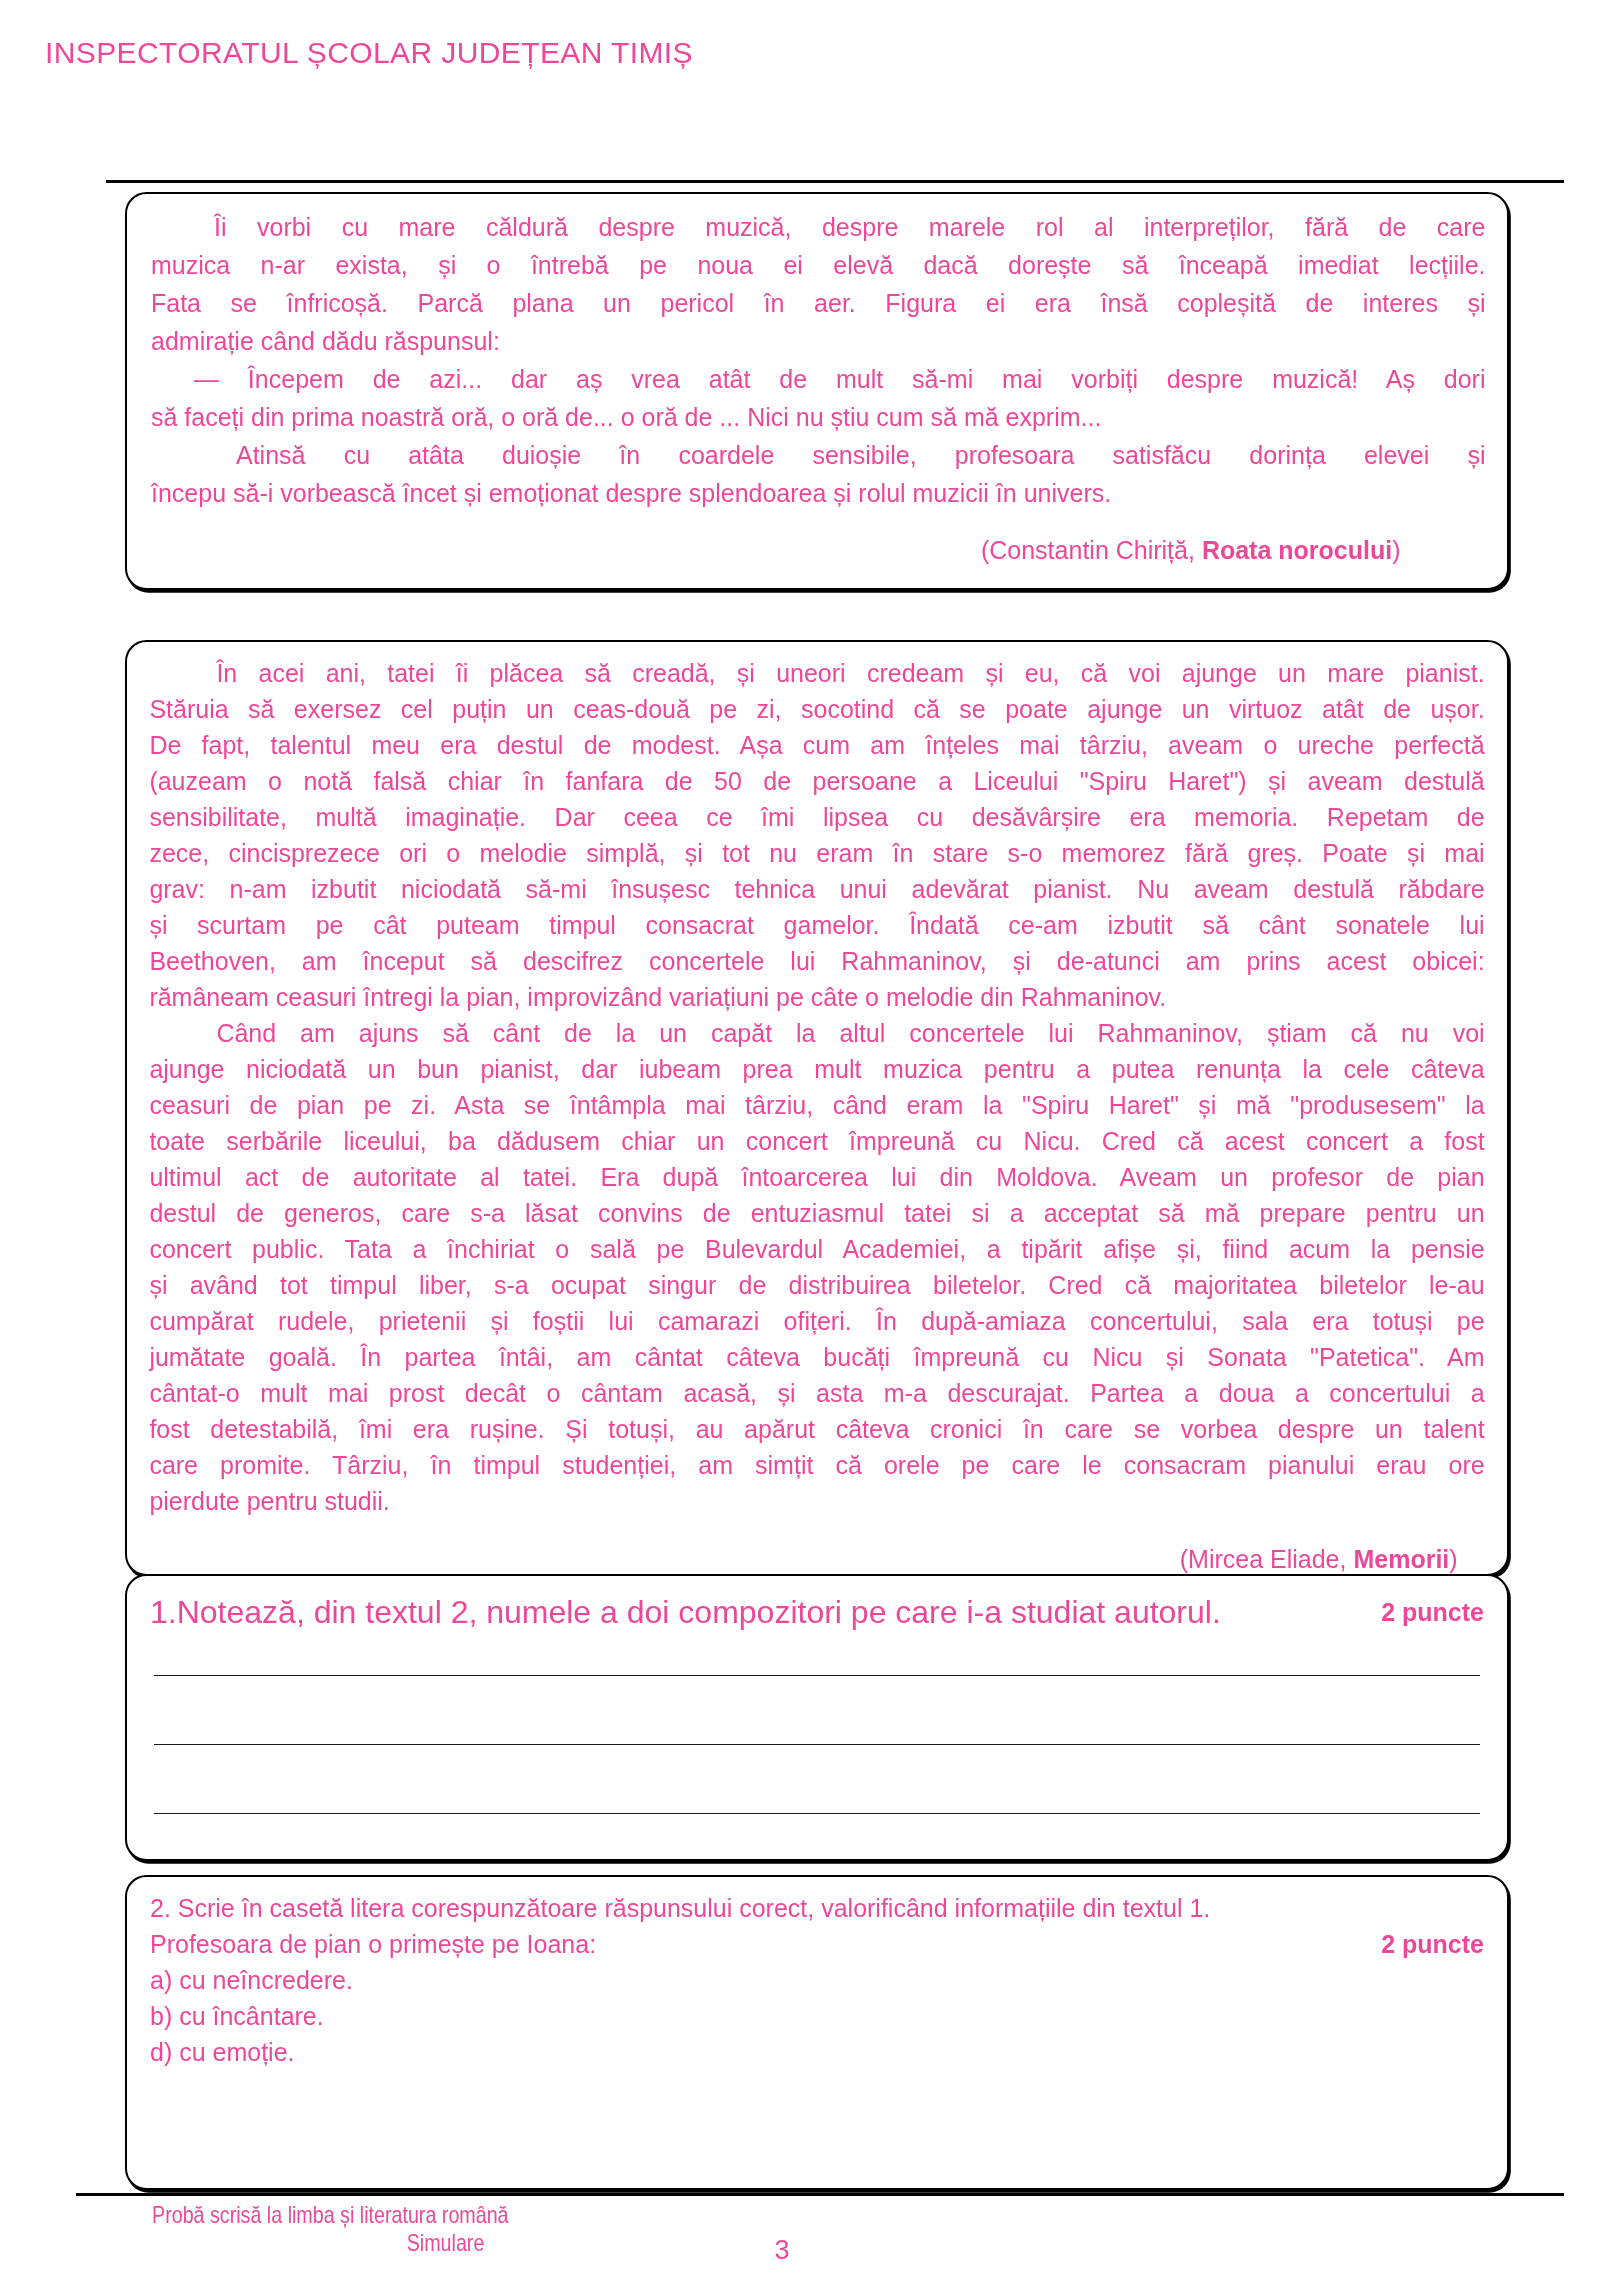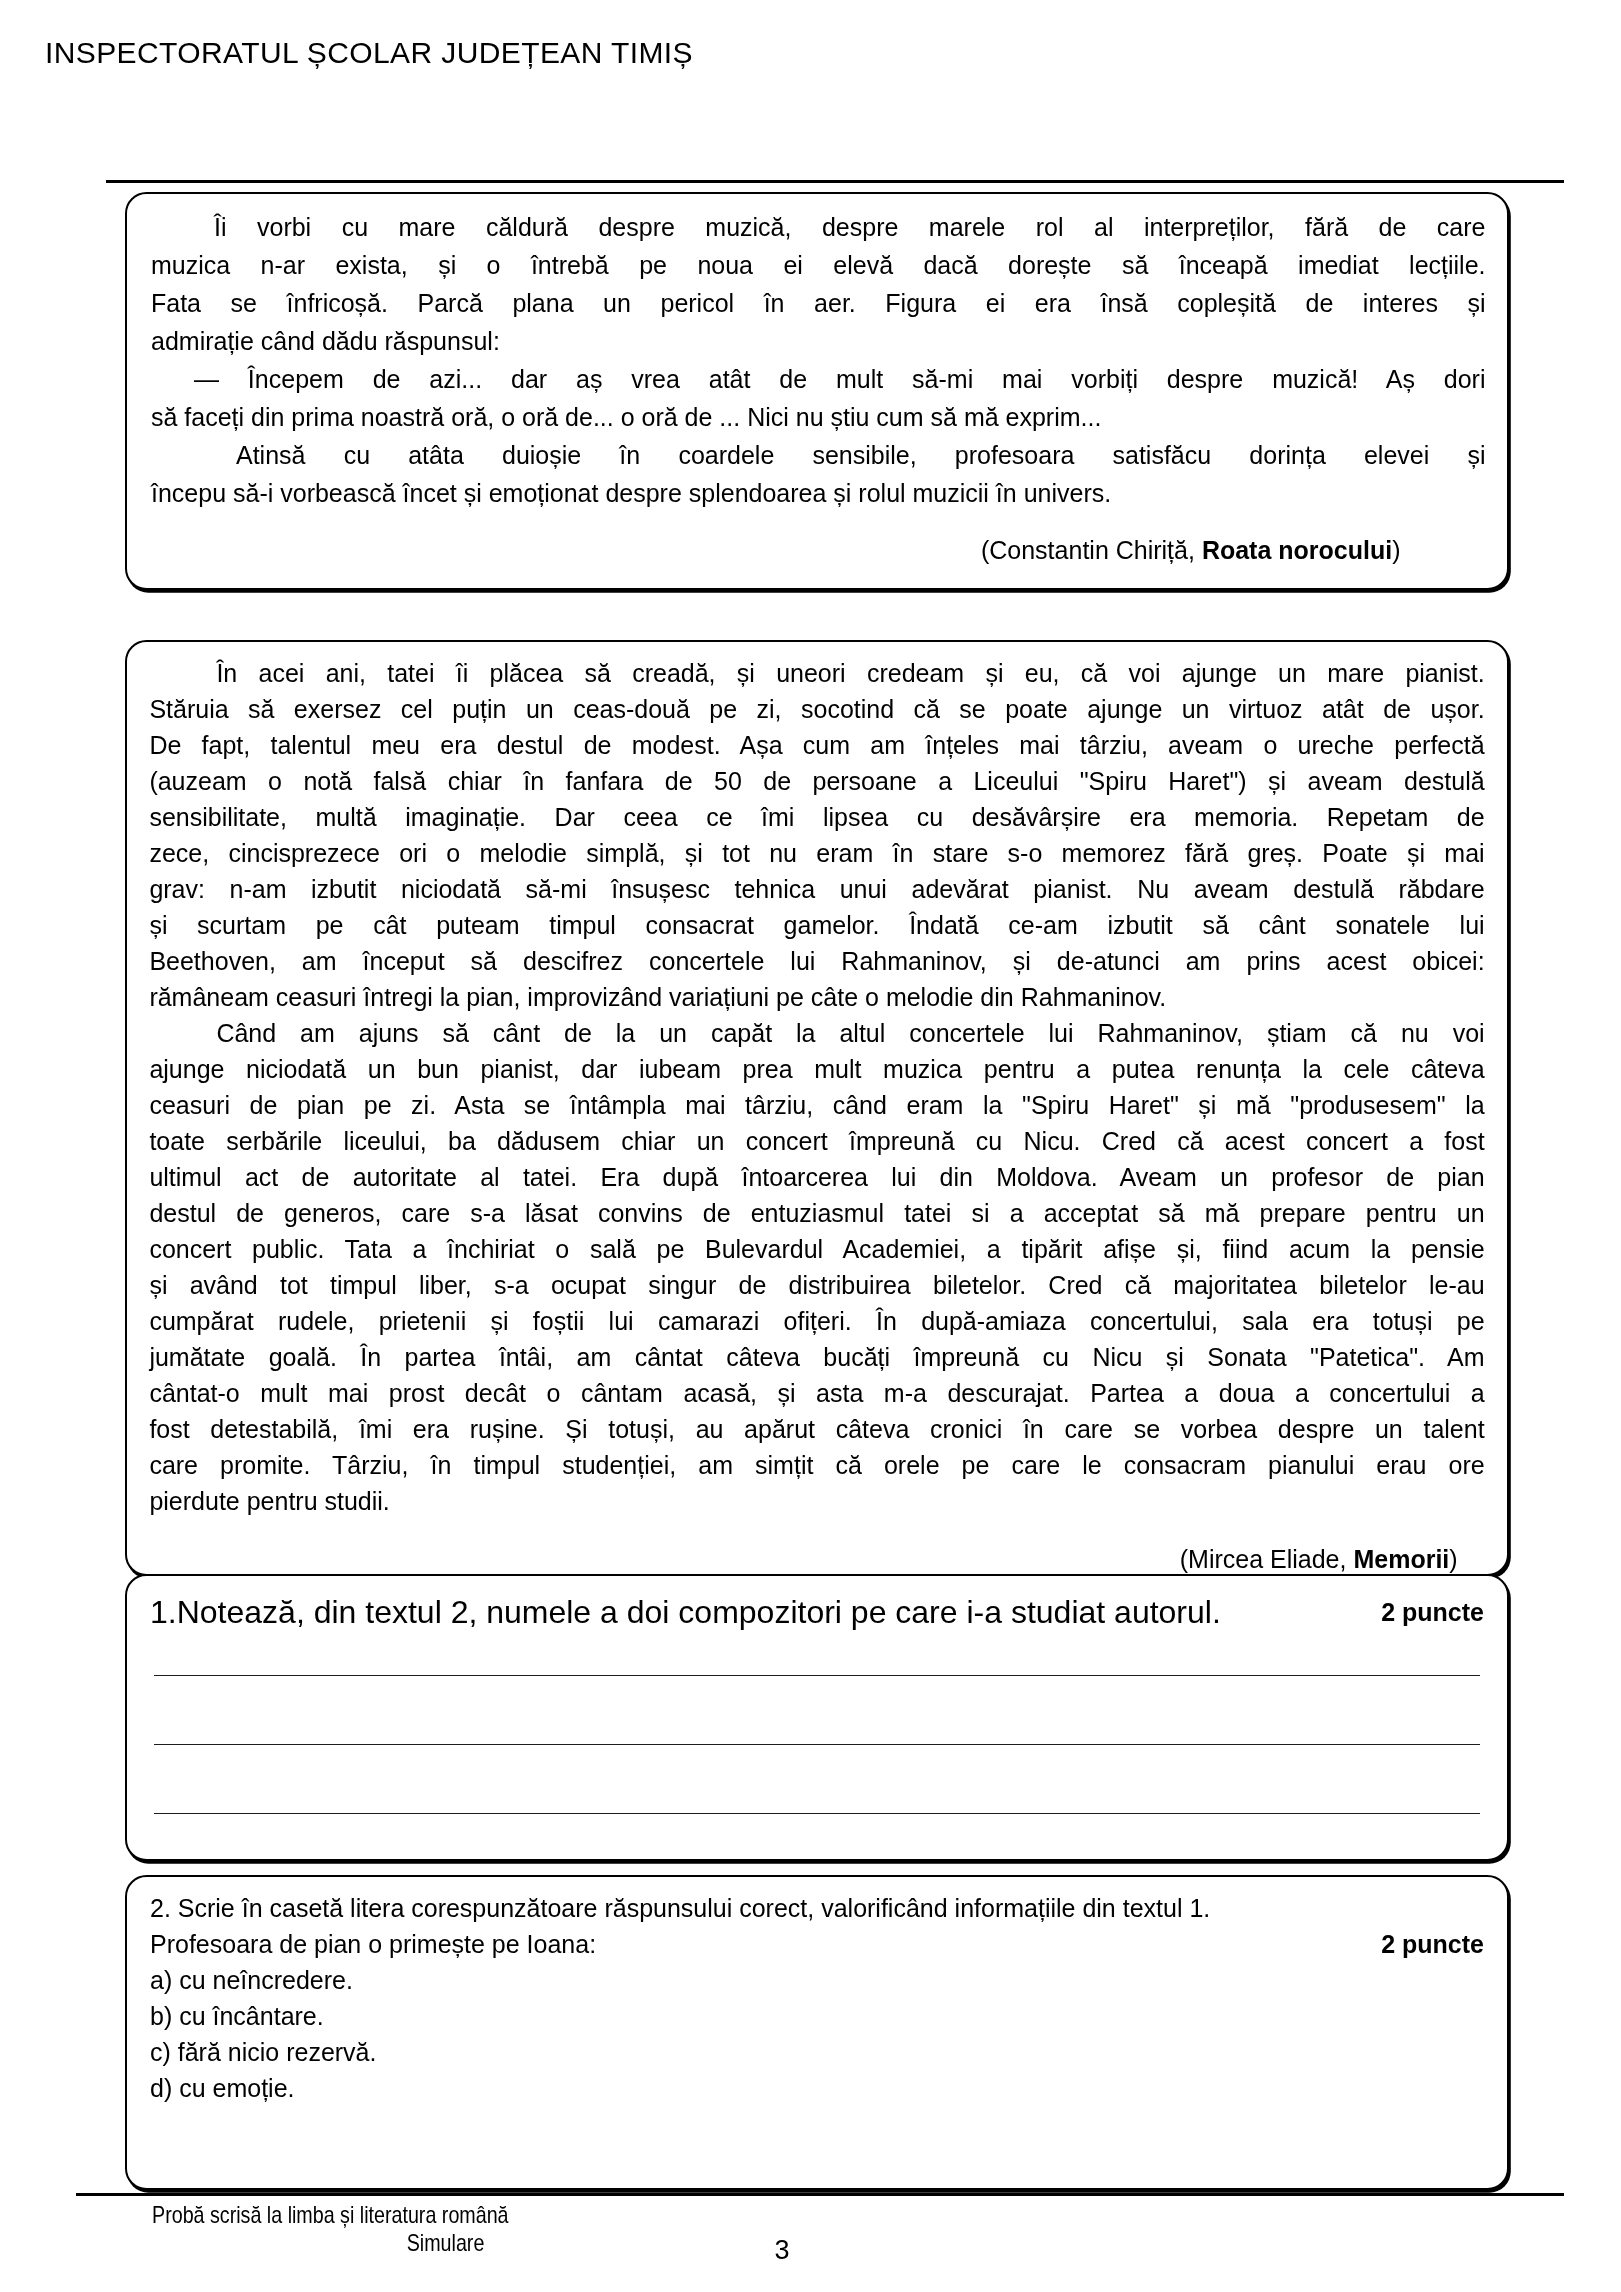--- a/index.html
+++ b/index.html
@@ -1,19 +1,19 @@
 <!DOCTYPE html>
 <html style="font-size:14.3px"><head>
 <meta charset="utf-8">
 <style>
   * { margin:0; padding:0; box-sizing:border-box; }
   html,body { background:#ffffff; }
   .page {
     position:relative; width:1564px; height:2293px;
-    background:#ffffff; color:#000000;
+    background:#ffffff; color:#ec4899;
     font-family:"Liberation Sans", sans-serif;
     overflow:hidden;
     border-radius:21px;
   }
   .header-title {
     position:absolute; left:45px; top:36px;
     font-size:30px; letter-spacing:0.4px; font-weight:400;
   }
   .header-rule {
     position:absolute; left:106px; top:180px; right:0;
@@ -145,21 +145,20 @@
 
   <div class="qbox box-q2">
     <div class="q2-line">2. Scrie în casetă litera corespunzătoare răspunsului corect, valorificând informațiile din textul 1.</div>
     <div class="q2-line q2-sub">
       <span>Profesoara de pian o primește pe Ioana:</span>
       <span class="q-points">2 puncte</span>
     </div>
     <div>
         <div class="q2-line">a) cu neîncredere.</div>
         <div class="q2-line">b) cu încântare.</div>
-        <div class="q2-line">c) fără nicio rezervă.</div>
         <div class="q2-line">d) cu emoție.</div>
       </div>
   </div>
 
   <div class="footer-rule"></div>
   <div class="footer-row">
     <span class="cond-l">Probă scrisă la limba și literatura română</span>
     <span class="cond-r">Simulare</span>
   </div>
   <div class="page-num">3</div>

